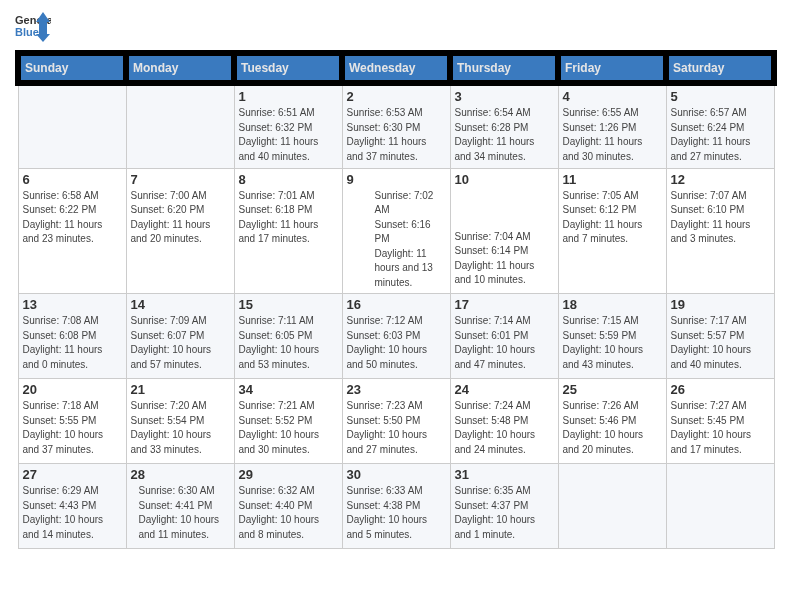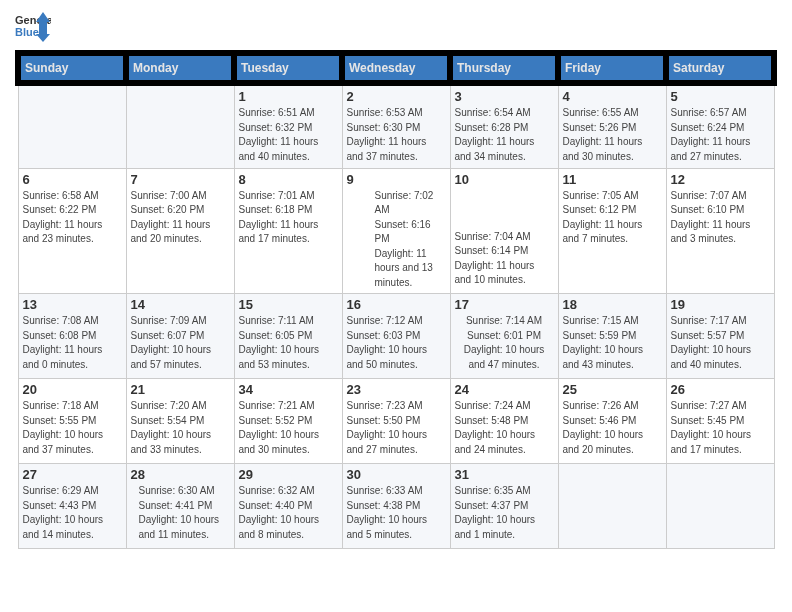--- a/index.html
+++ b/index.html
@@ -66,21 +66,21 @@
           </td>
           <td>
             <span class="day-num">3</span>
             <div class="day-info" style="white-space: pre-line;">Sunrise: 6:54 AM
 Sunset: 6:28 PM
 Daylight: 11 hours and 34 minutes.</div>
           </td>
           <td>
             <span class="day-num">4</span>
             <div class="day-info" style="white-space: pre-line;">Sunrise: 6:55 AM
-Sunset: 5:26 PM
+Sunset: 1:26 PM
 Daylight: 11 hours and 30 minutes.</div>
           </td>
           <td>
             <span class="day-num">5</span>
             <div class="day-info" style="white-space: pre-line;">Sunrise: 6:57 AM
 Sunset: 6:24 PM
 Daylight: 11 hours and 27 minutes.</div>
           </td>
         </tr>
         <tr>
@@ -147,21 +147,21 @@
 Daylight: 10 hours and 53 minutes.</div>
           </td>
           <td>
             <span class="day-num">16</span>
             <div class="day-info" style="white-space: pre-line;">Sunrise: 7:12 AM
 Sunset: 6:03 PM
 Daylight: 10 hours and 50 minutes.</div>
           </td>
           <td>
             <span class="day-num">17</span>
-            <div class="day-info" style="white-space: pre-line; text-align: center;">Sunrise: 7:14 AM
+            <div class="day-info" style="white-space: pre-line;">Sunrise: 7:14 AM
 Sunset: 6:01 PM
 Daylight: 10 hours and 47 minutes.</div>
           </td>
           <td>
             <span class="day-num">18</span>
             <div class="day-info" style="white-space: pre-line;">Sunrise: 7:15 AM
 Sunset: 5:59 PM
 Daylight: 10 hours and 43 minutes.</div>
           </td>
           <td>

